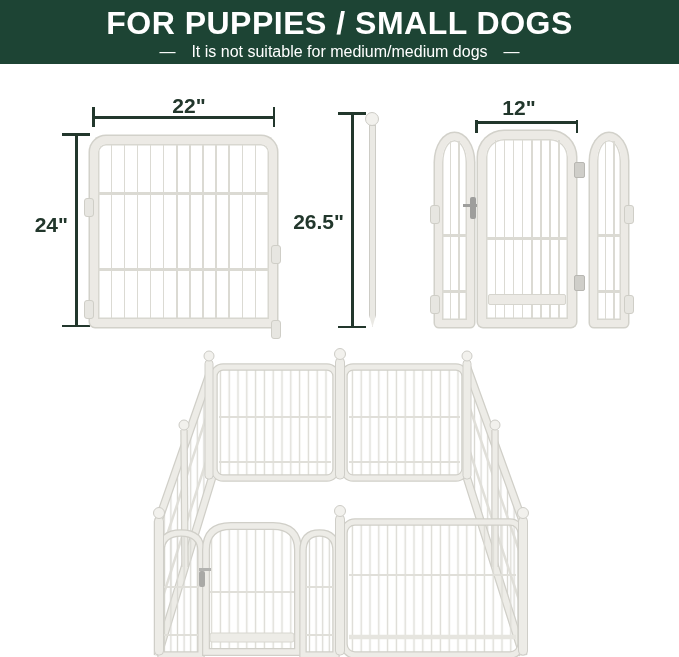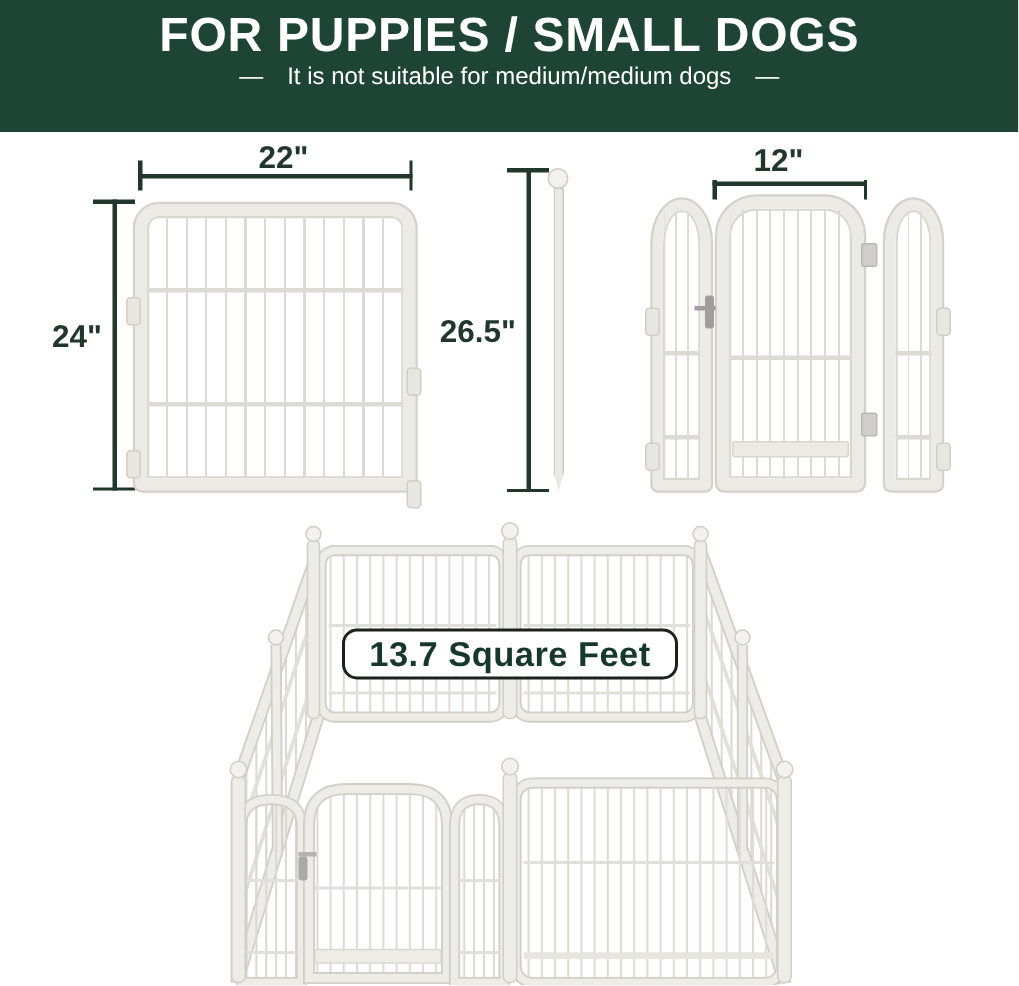--- a/index.html
+++ b/index.html
@@ -1,19 +1,19 @@
 <!DOCTYPE html>
 <html><head>
 <meta charset="utf-8">
 <style>
   html,body{margin:0;padding:0;background:#fff;}
   .stage{position:relative;width:679px;height:657px;background:#ffffff;overflow:hidden;
          font-family:"Liberation Sans","DejaVu Sans",sans-serif;}
   
-  .header{position:absolute;left:0;top:0;width:679px;height:88px;background:#1d4434;
+  .header{position:absolute;left:0;top:0;width:679px;height:64px;background:#1d4434;
           color:#fff;text-align:center;}
   .header-title{padding-top:5px;font-size:32px;font-weight:800;letter-spacing:.5px;line-height:36px;}
   .header-sub{margin-top:2px;font-size:16px;font-weight:500;display:flex;justify-content:center;
               align-items:center;gap:16px;line-height:18px;}
   
   .dim-h{position:absolute;height:2.5px;background:#22372c;}
   .dim-h::before,.dim-h::after{content:"";position:absolute;top:-9px;width:2.5px;height:20px;background:#22372c;}
   .dim-h::before{left:0}.dim-h::after{right:0}
   .dim-h.down::before,.dim-h.down::after{top:-1px;height:13px;}
   .dim-v{position:absolute;width:2.5px;background:#22372c;}
@@ -184,15 +184,14 @@
     <g>
       <rect x="26.5" y="170" width="9" height="138" rx="4" fill="#edece7" stroke="#cfcec8"></rect>
       <rect x="207.5" y="168" width="9" height="140" rx="4" fill="#edece7" stroke="#cfcec8"></rect>
       <rect x="390.5" y="170" width="9" height="138" rx="4" fill="#edece7" stroke="#cfcec8"></rect>
       <circle cx="31" cy="166" r="5.5" fill="#f2f1ed" stroke="#cdccc6"></circle>
       <circle cx="212" cy="164" r="5.5" fill="#f2f1ed" stroke="#cdccc6"></circle>
       <circle cx="395" cy="166" r="5.5" fill="#f2f1ed" stroke="#cdccc6"></circle>
     </g>
   </svg>
 
-  <div class="badge">13.7 Square Feet</div>
 
 </div>
 
 </body></html>

